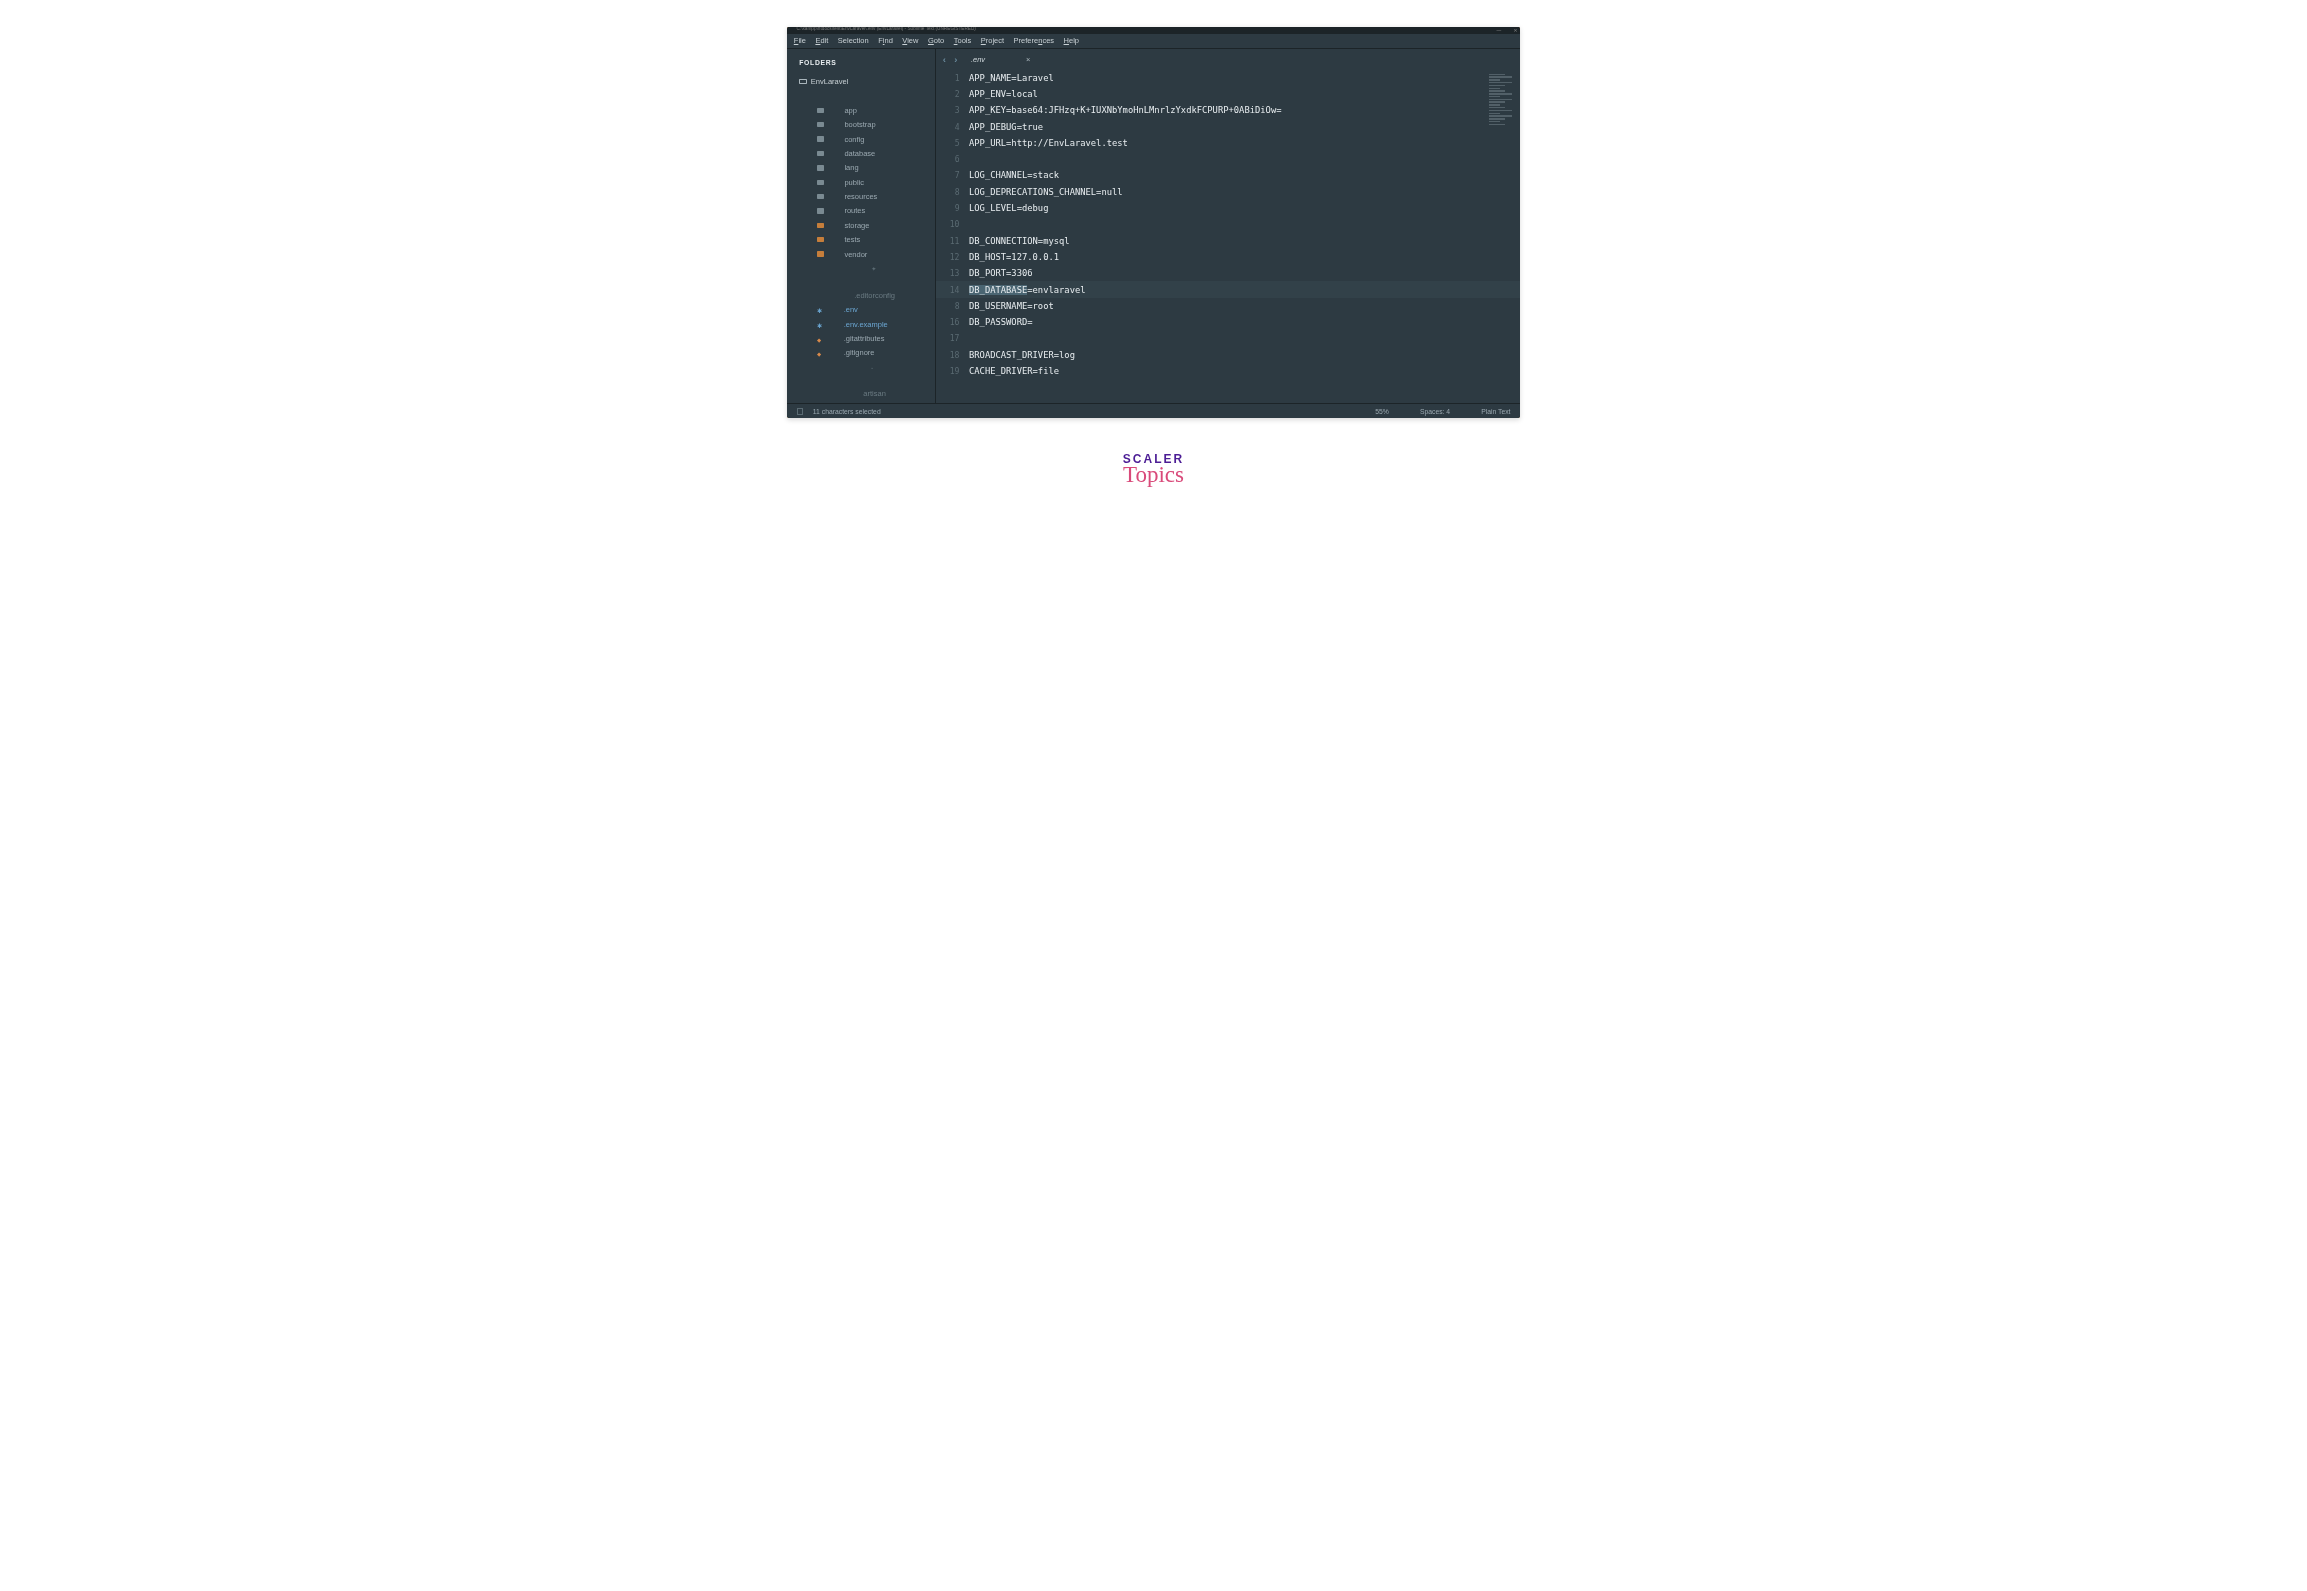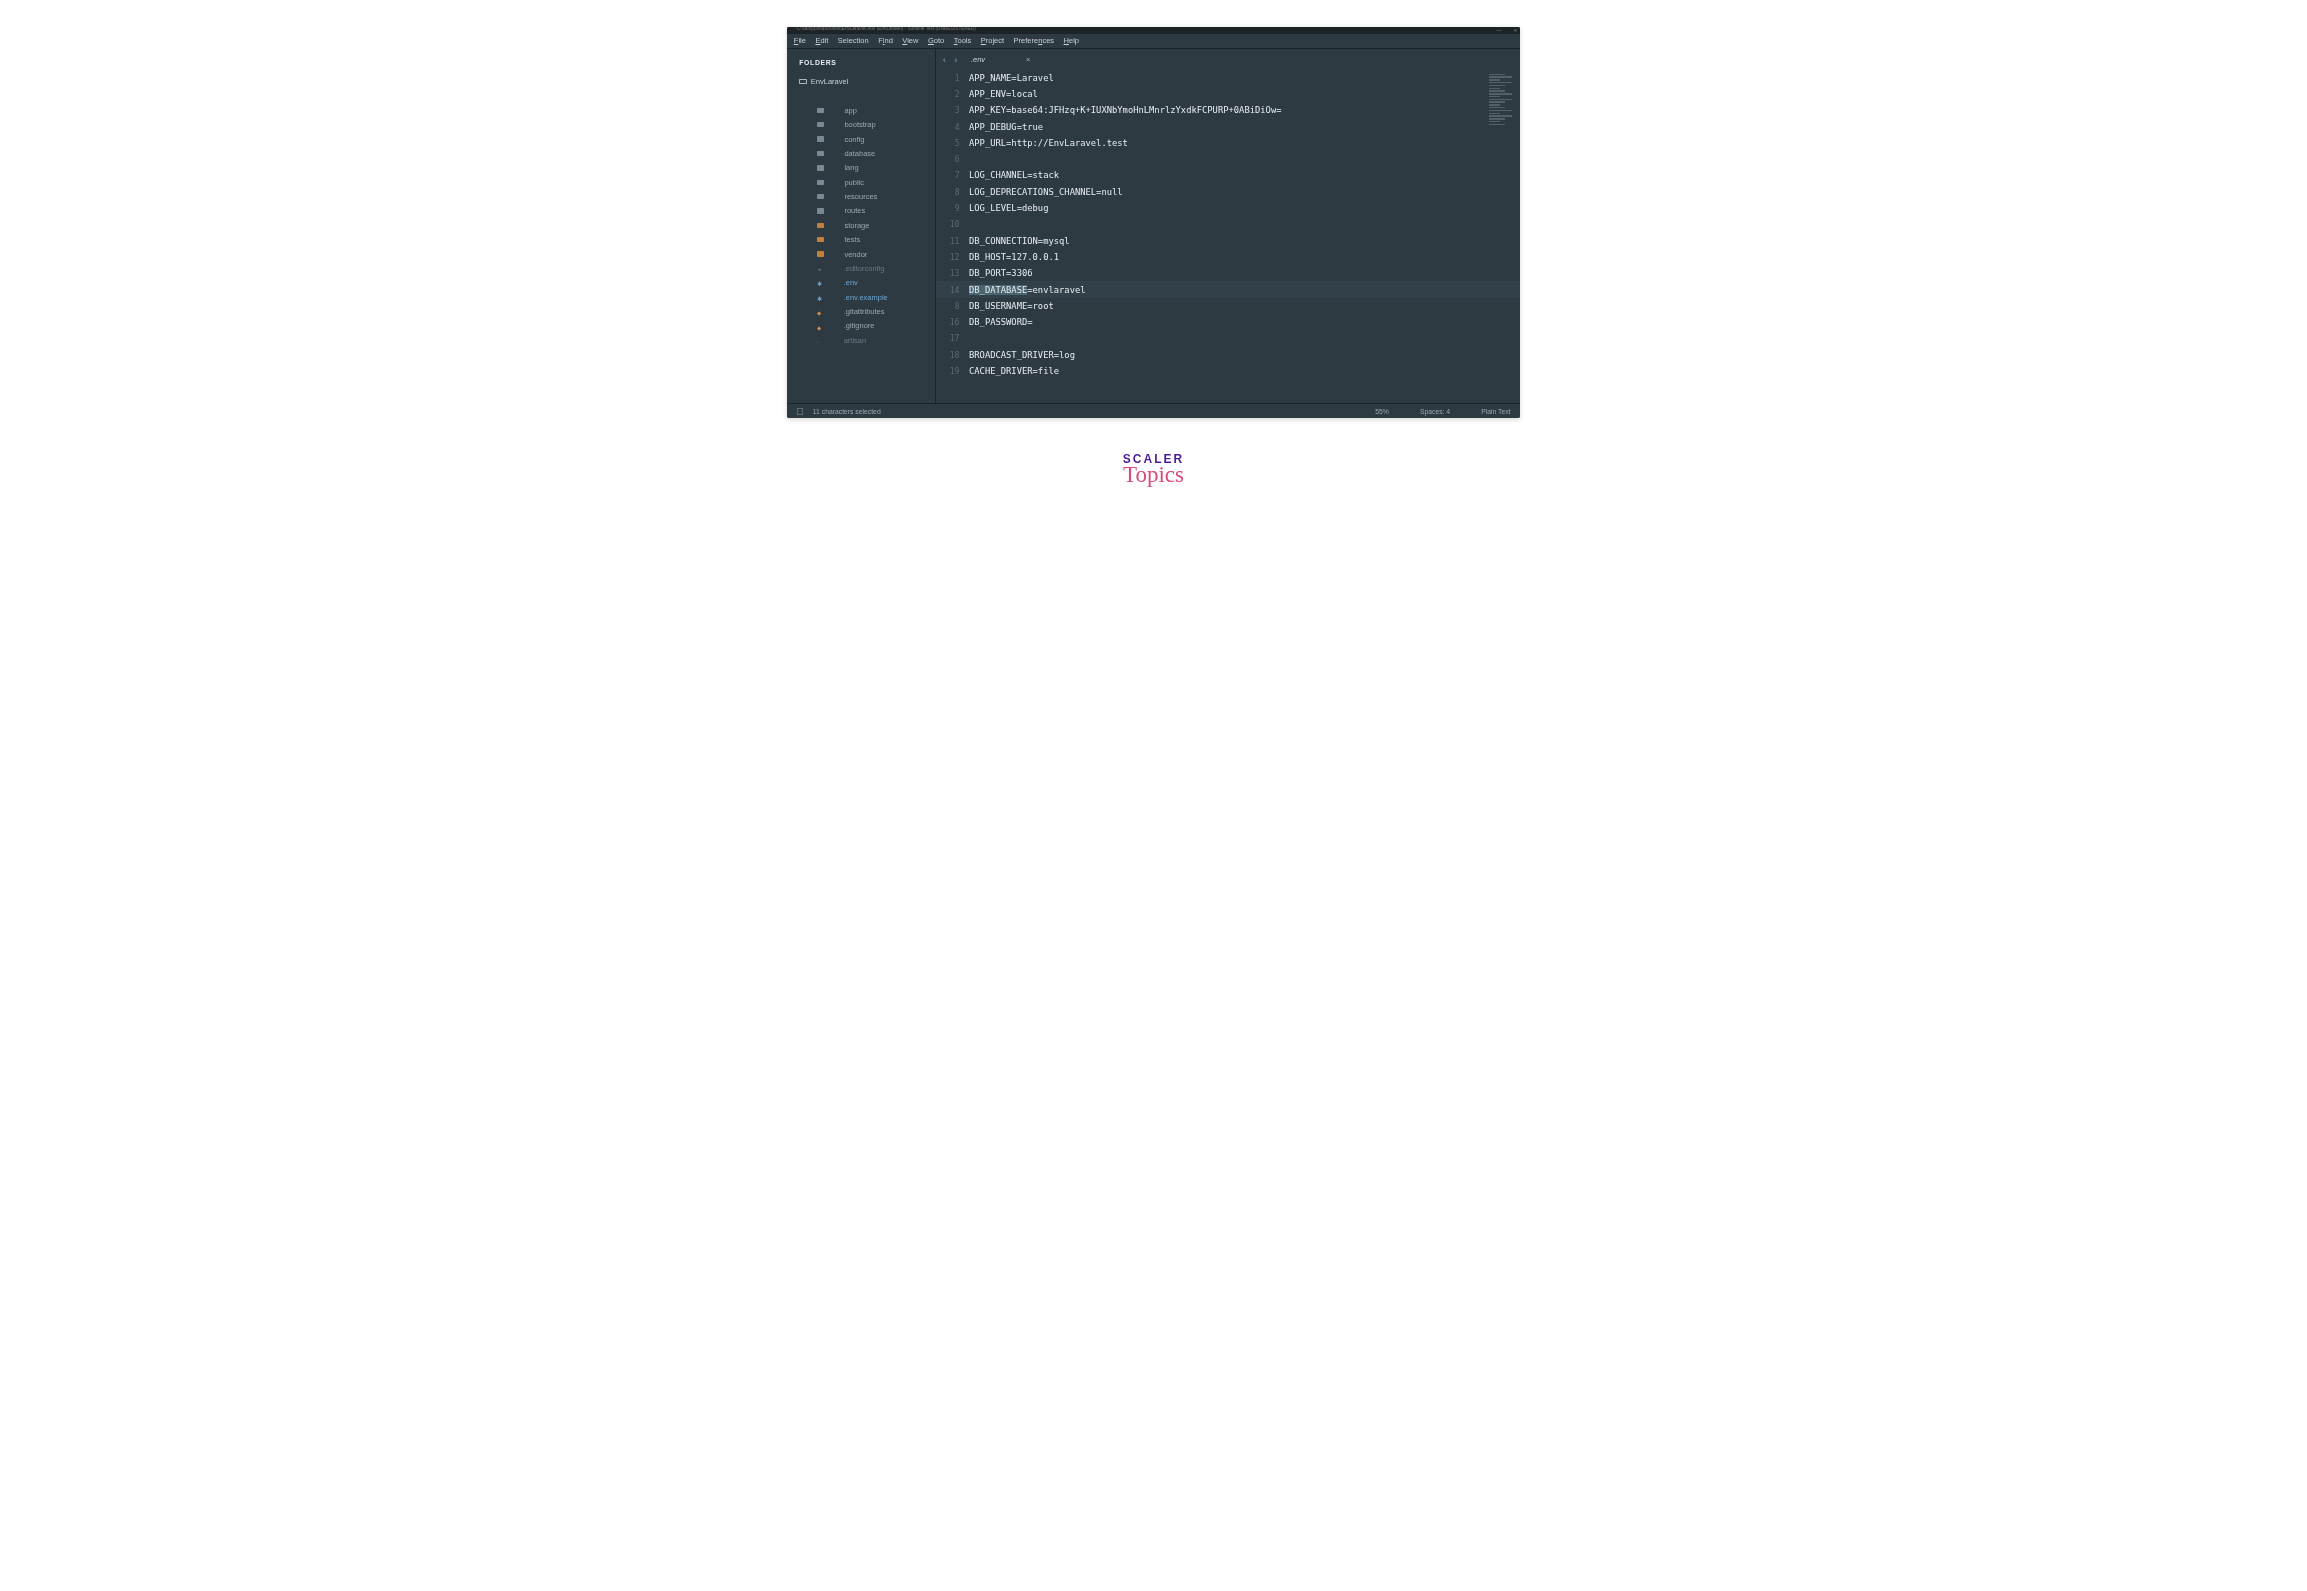--- a/index.html
+++ b/index.html
@@ -8,21 +8,21 @@
 .titlebar { background: #1c2428; height: 6.8px; display: flex; align-items: center; justify-content: flex-end; font-size: 4.7px; padding: 0 2.7px; color: #888; position: relative; }
 .titlebar-path { font-size: 4.7px; color: #777; position: absolute; left: 9.5px; top: -0.7px; }
 .titlebar .ctrl { margin-left: 12.2px; }
 .menubar { background: #2d3a42; padding: 2.7px 6.8px; display: flex; gap: 9.5px; font-size: 7.5px; color: #c8d0d4; border-bottom: 0.7px solid #1c2428; }
 .menubar span u { text-decoration: underline; }
 .main { display: flex; height: 354px; }
 .sidebar { width: 149px; background: #2d3a42; padding: 9.5px 0 0 9.5px; border-right: 0.7px solid #1c2428; }
 .sidebar h3 { font-size: 6.8px; font-weight: 600; letter-spacing: 0.7px; color: #e8edf0; margin-bottom: 9.5px; padding-left: 2.7px; }
 .tree-root { display: flex; align-items: center; gap: 4.1px; font-size: 7.5px; color: #c8d0d4; margin-bottom: 15px; padding: 2px 2.7px; }
 .tree-item { display: flex; align-items: center; gap: 20px; font-size: 7.5px; color: #9aa8b0; padding: 2.7px 2.7px 2.7px 20.4px; cursor: pointer; }
-.tree-item.dim { color: #6a7a82; }
+.tree-item.dim { color: #6a7a82; flex-direction: column; }
 .tree-item.link { color: #6ba5d1; }
 .icon-folder { width: 7.5px; height: 5.4px; background: #7a8a92; border-radius: 0.7px; flex-shrink: 0; }
 .icon-folder.open { background: transparent; border: 0.7px solid #aab6bc; }
 .icon-folder.orange { background: #c67e3b; }
 .icon-file { width: 6.8px; height: 6.8px; flex-shrink: 0; }
 .icon-file.gear::before { content: "✦"; font-size: 6.1px; color: #5a6a72; }
 .icon-file.star::before { content: "✱"; font-size: 6.1px; color: #6ba5d1; }
 .icon-file.diamond::before { content: "◆"; font-size: 5.4px; color: #d98a4b; }
 .icon-file.box::before { content: "▫"; font-size: 5.4px; color: #6a7a82; }
 .editor { flex: 1; background: #2d3a42; display: flex; flex-direction: column; position: relative; }

